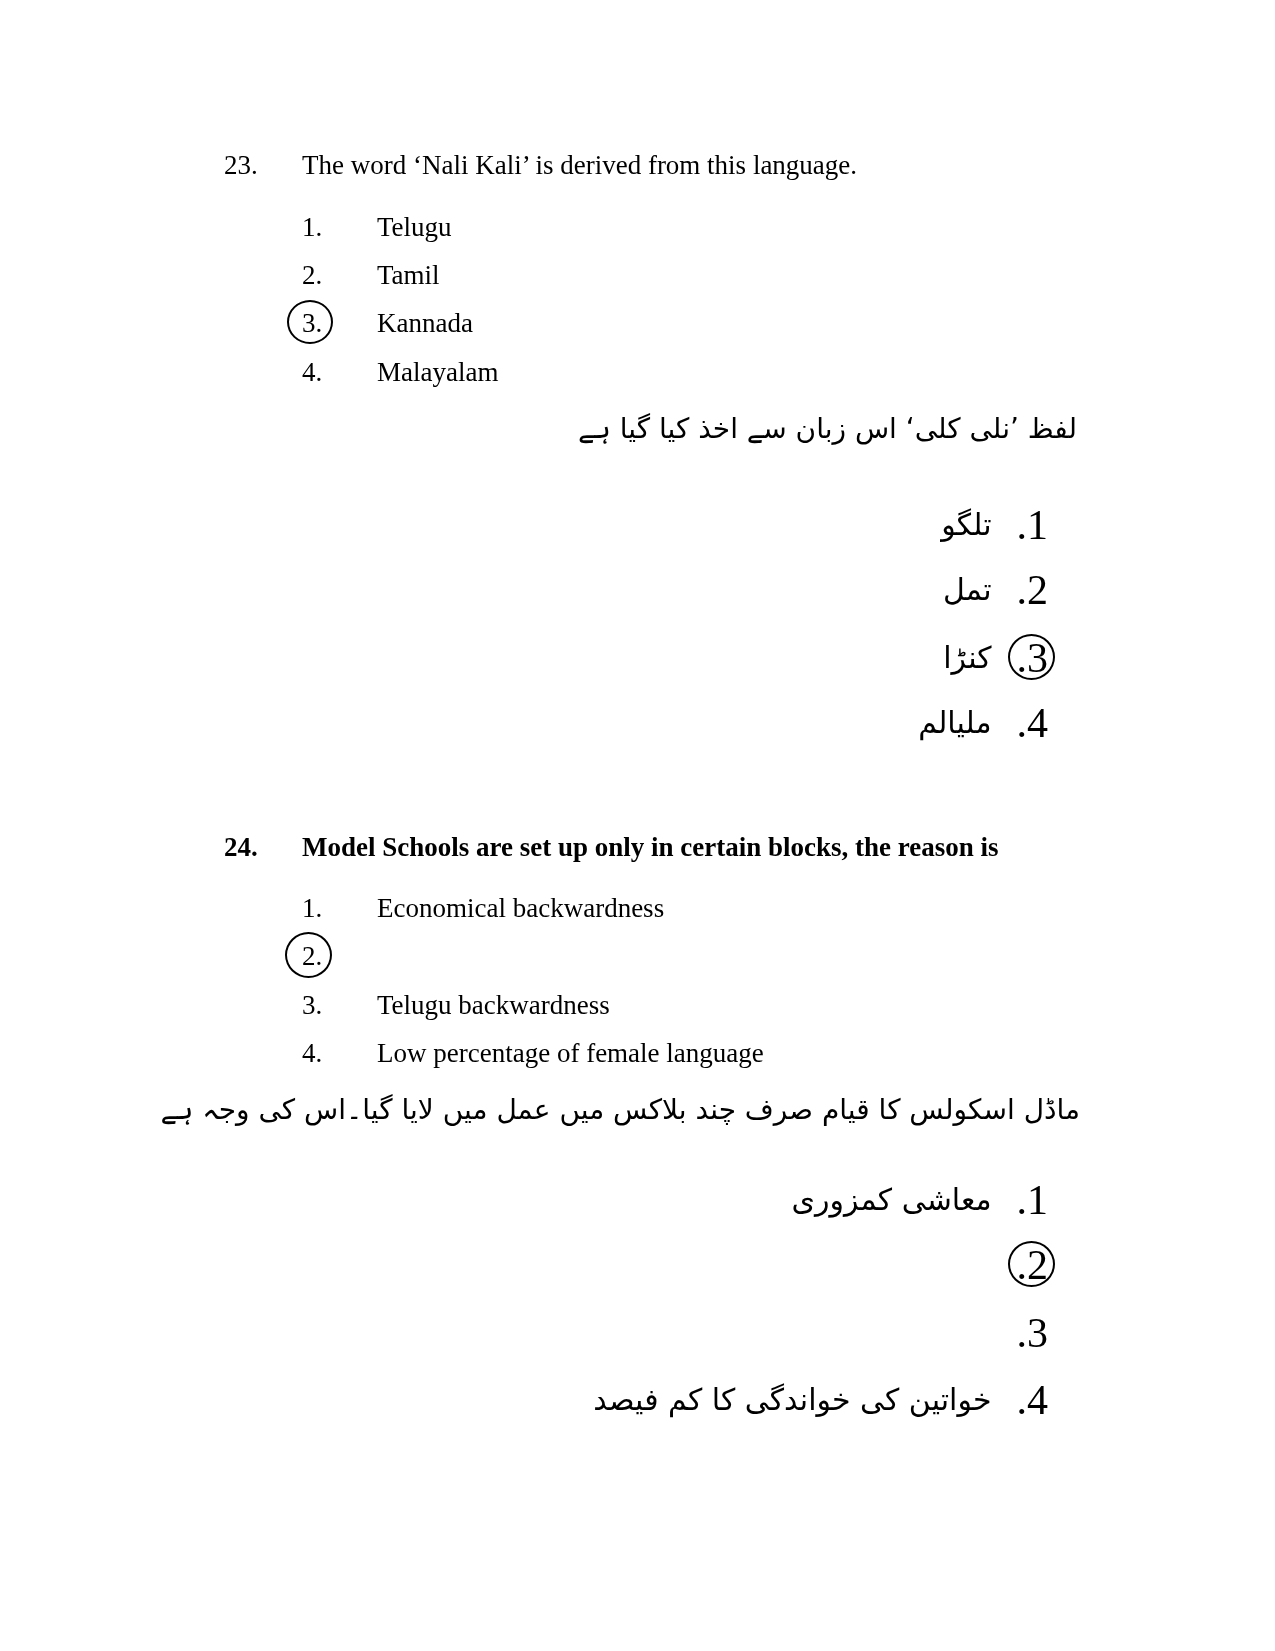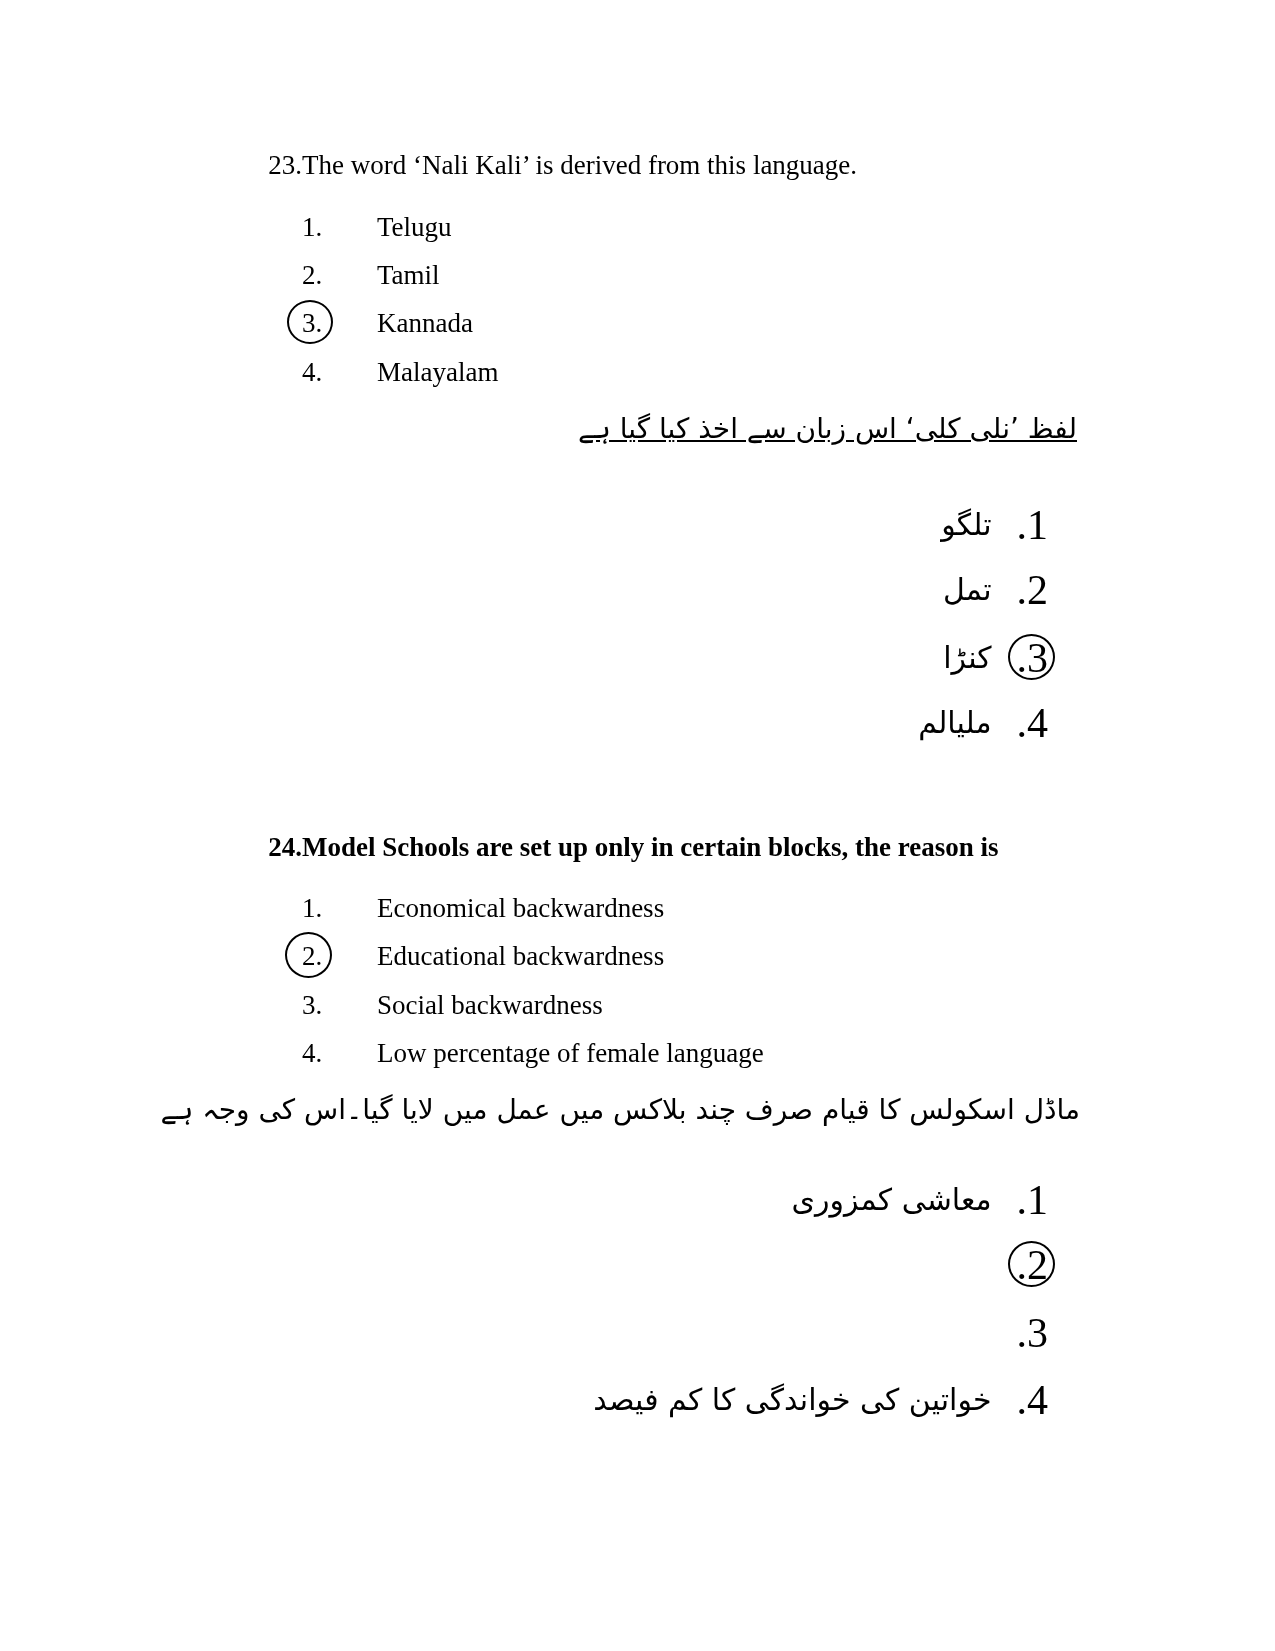--- a/index.html
+++ b/index.html
@@ -13,21 +13,21 @@
     font-family:"Liberation Serif","DejaVu Serif",serif;
     overflow:hidden;
   }
   
   .q-en {
     position:absolute; left:224px;
     display:flex;
     font-size:27px; line-height:32px;
     white-space:nowrap;
   }
-  .q-en .q-num { width:78px; flex:0 0 78px;text-align:right; }
+  .q-en .q-num { width:78px; flex:0 0 78px; }
   
   .opt-en {
     position:absolute; left:302px;
     display:flex;
     font-size:27px; line-height:32px;
     white-space:nowrap;
   }
   .opt-en .opt-num { width:75px; flex:0 0 75px; }
   
   .q-ur {
@@ -88,21 +88,21 @@
     <span class="opt-num">3.</span>
     <span class="opt-label">Kannada</span>
   </div>
   <div class="opt-en" style="top:356px;">
     <span class="opt-num">4.</span>
     <span class="opt-label">Malayalam</span>
   </div>
 
   <div class="circle" style="left:287px;top:300px;width:46px;height:44px;"></div>
 
-  <div class="q-ur" style="top:404px;right:198px;text-decoration:underline;">لفظ ’نلی کلی‘ اس زبان سے اخذ کیا گیا ہے</div>
+  <div class="q-ur" style="top:404px;right:198px;">لفظ ’نلی کلی‘ اس زبان سے اخذ کیا گیا ہے</div>
 
   <div class="opt-ur" style="top:500px;">
     <span class="opt-ur-num">.1</span>
     <span class="opt-ur-label">تلگو</span>
   </div>
   <div class="opt-ur" style="top:565px;">
     <span class="opt-ur-num">.2</span>
     <span class="opt-ur-label">تمل</span>
   </div>
   <div class="opt-ur" style="top:633px;">
@@ -120,25 +120,24 @@
     <span class="q-num">24.</span>
     <span class="q-text">Model Schools are set up only in certain blocks, the reason is</span>
   </div>
 
   <div class="opt-en" style="top:892px;">
     <span class="opt-num">1.</span>
     <span class="opt-label">Economical backwardness</span>
   </div>
   <div class="opt-en" style="top:940px;">
     <span class="opt-num">2.</span>
-    <span class="opt-label">Educational backwardness</span>
   </div>
   <div class="opt-en" style="top:989px;">
     <span class="opt-num">3.</span>
-    <span class="opt-label">Social backwardness</span>
+    <span class="opt-label">Telugu backwardness</span>
   </div>
   <div class="opt-en" style="top:1037px;">
     <span class="opt-num">4.</span>
     <span class="opt-label">Low percentage of female language</span>
   </div>
 
   <div class="circle" style="left:285px;top:932px;width:47px;height:46px;"></div>
 
   <div class="q-ur" style="top:1085px;right:195px;">ماڈل اسکولس کا قیام صرف چند بلاکس میں عمل میں لایا گیا۔اس کی وجہ ہے</div>
 

